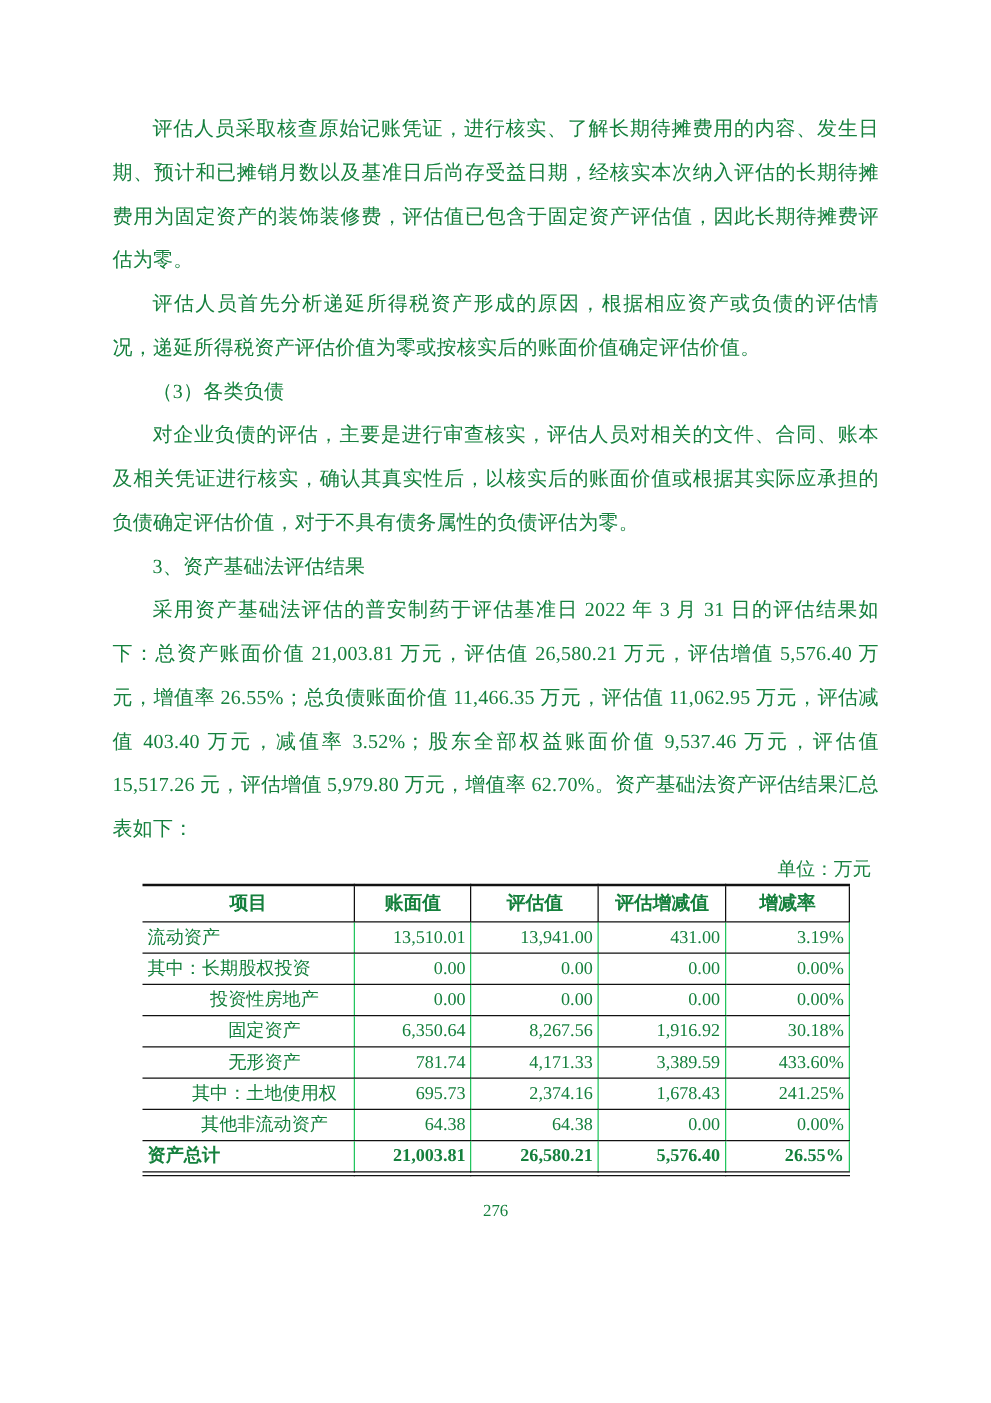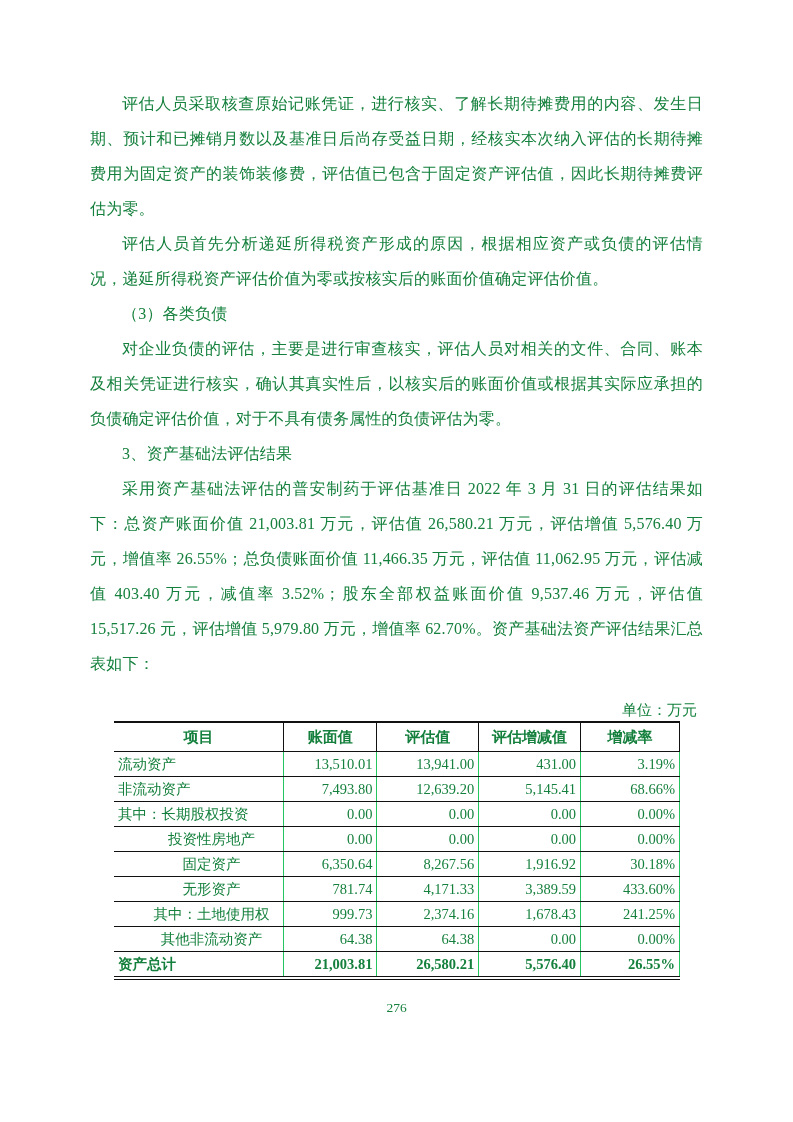--- a/index.html
+++ b/index.html
@@ -27,21 +27,21 @@
     font-size: 16px;
     line-height: 35px;
     text-align: justify;
     text-indent: 2em;
     letter-spacing: 0.2px;
   }
   .heading {
     text-align: left;
   }
   .unit-label {
-    margin-top: 18px;
+    margin-top: 4px;
     font-size: 15px;
     line-height: 22px;
     text-align: right;
     padding-right: 6px;
   }
   table.valuation {
     margin-left: 24px;
     width: 566px;
     border-collapse: collapse;
     border-top: 2px solid #111;
@@ -118,27 +118,20 @@
       </thead>
       <tbody>
         <tr>
           <td class="item">流动资产</td>
           <td class="num">13,510.01</td>
           <td class="num">13,941.00</td>
           <td class="num">431.00</td>
           <td class="num">3.19%</td>
         </tr>
         <tr>
-          <td class="item">非流动资产</td>
-          <td class="num">7,493.80</td>
-          <td class="num">12,639.20</td>
-          <td class="num">5,145.41</td>
-          <td class="num">68.66%</td>
-        </tr>
-        <tr>
           <td class="item">其中：长期股权投资</td>
           <td class="num">0.00</td>
           <td class="num">0.00</td>
           <td class="num">0.00</td>
           <td class="num">0.00%</td>
         </tr>
         <tr>
           <td class="item indent">投资性房地产</td>
           <td class="num">0.00</td>
           <td class="num">0.00</td>
@@ -154,21 +147,21 @@
         </tr>
         <tr>
           <td class="item indent">无形资产</td>
           <td class="num">781.74</td>
           <td class="num">4,171.33</td>
           <td class="num">3,389.59</td>
           <td class="num">433.60%</td>
         </tr>
         <tr>
           <td class="item indent">其中：土地使用权</td>
-          <td class="num">999.73</td>
+          <td class="num">695.73</td>
           <td class="num">2,374.16</td>
           <td class="num">1,678.43</td>
           <td class="num">241.25%</td>
         </tr>
         <tr>
           <td class="item indent">其他非流动资产</td>
           <td class="num">64.38</td>
           <td class="num">64.38</td>
           <td class="num">0.00</td>
           <td class="num">0.00%</td>

